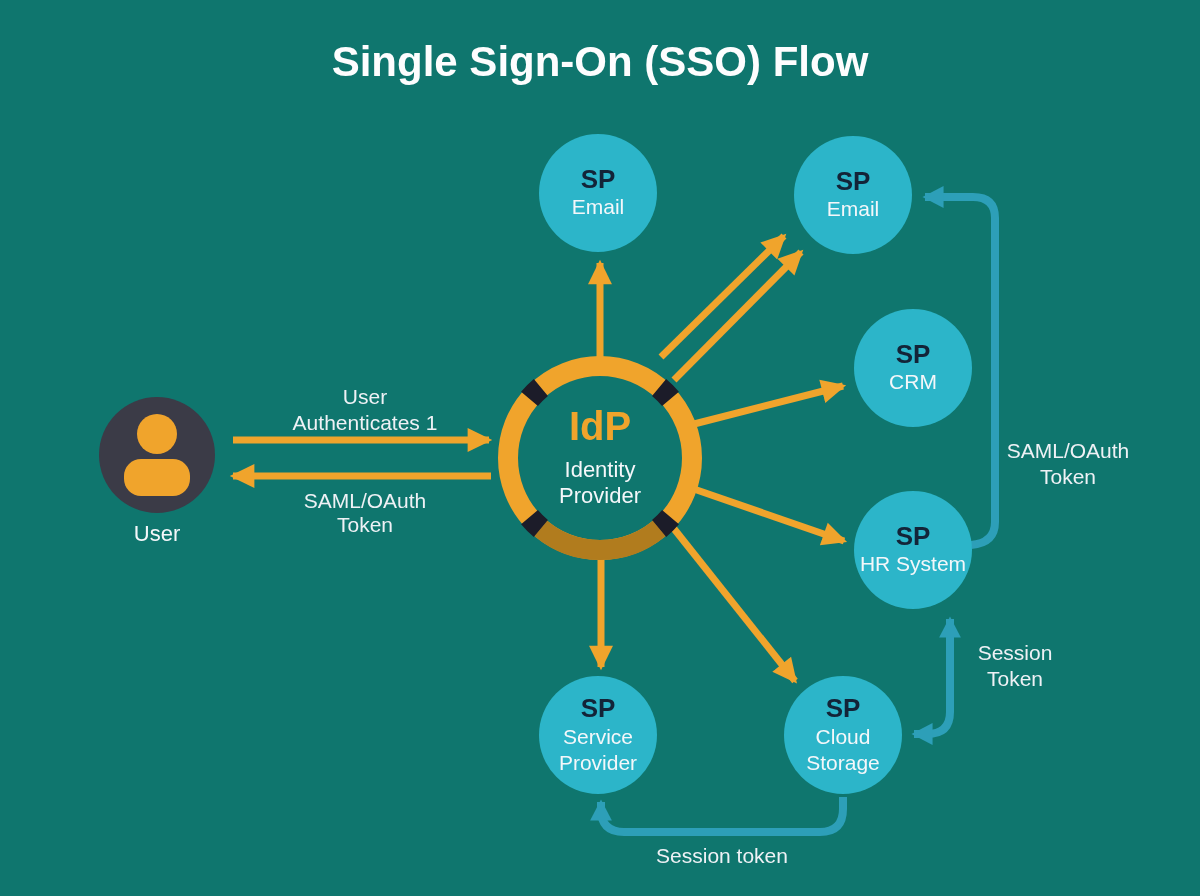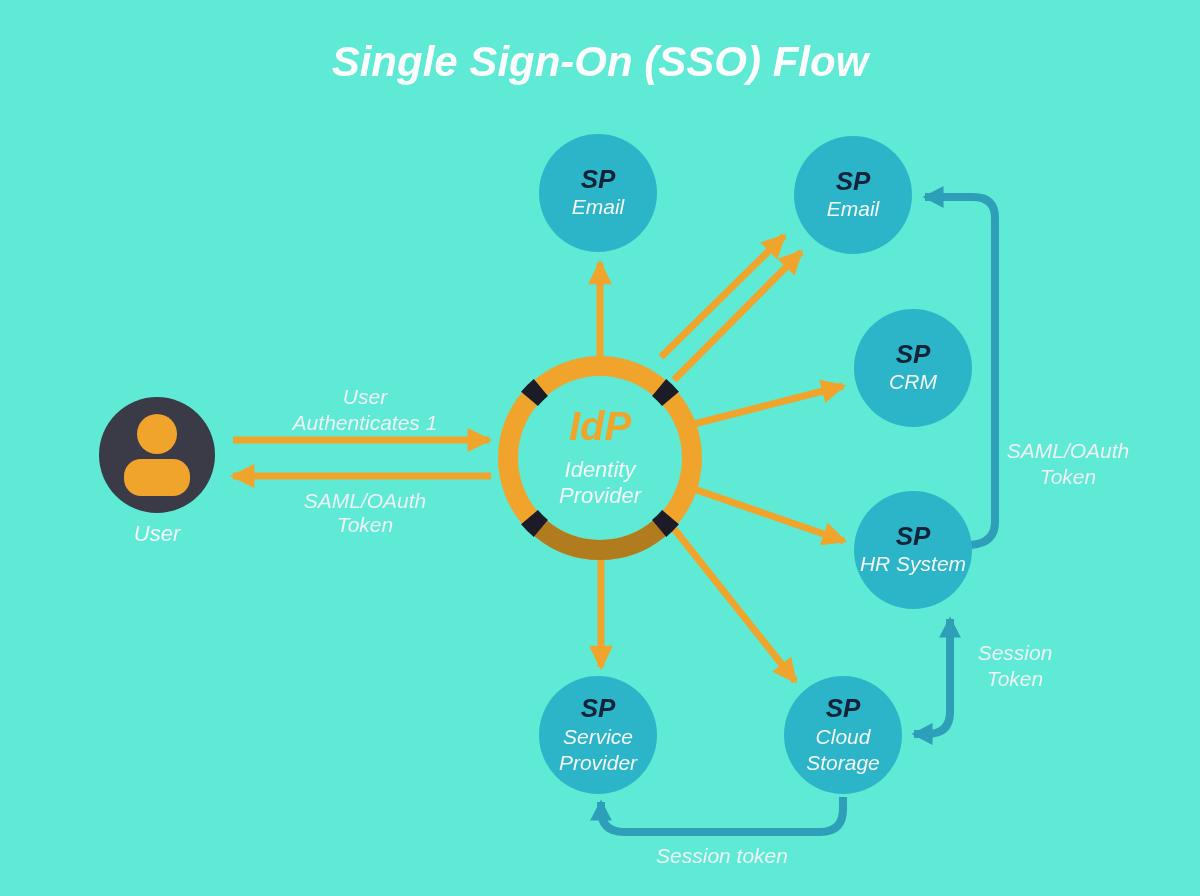--- a/index.html
+++ b/index.html
@@ -4,23 +4,22 @@
 <style>
   html, body {
     margin: 0;
     padding: 0;
     background: #12122a;
   }
   .canvas {
     position: relative;
     width: 1200px;
     height: 896px;
-    background: #5eead4;
+    background: #0f766e;
     overflow: hidden;
-    font-style: italic;
   }
   svg text {
     font-family: "Liberation Sans", "DejaVu Sans", sans-serif;
     text-anchor: middle;
   }
   .title-text { font-size: 42px; font-weight: 700; fill: #fdfdfe; }
   .abbr      { font-size: 26px; font-weight: 700; fill: #132438; }
   .sub       { font-size: 21px; fill: #f4f7fa; }
   .idp-abbr  { font-size: 40px; font-weight: 700; fill: #f0a42c; }
   .idp-sub   { font-size: 22px; fill: #f4f7fa; }

